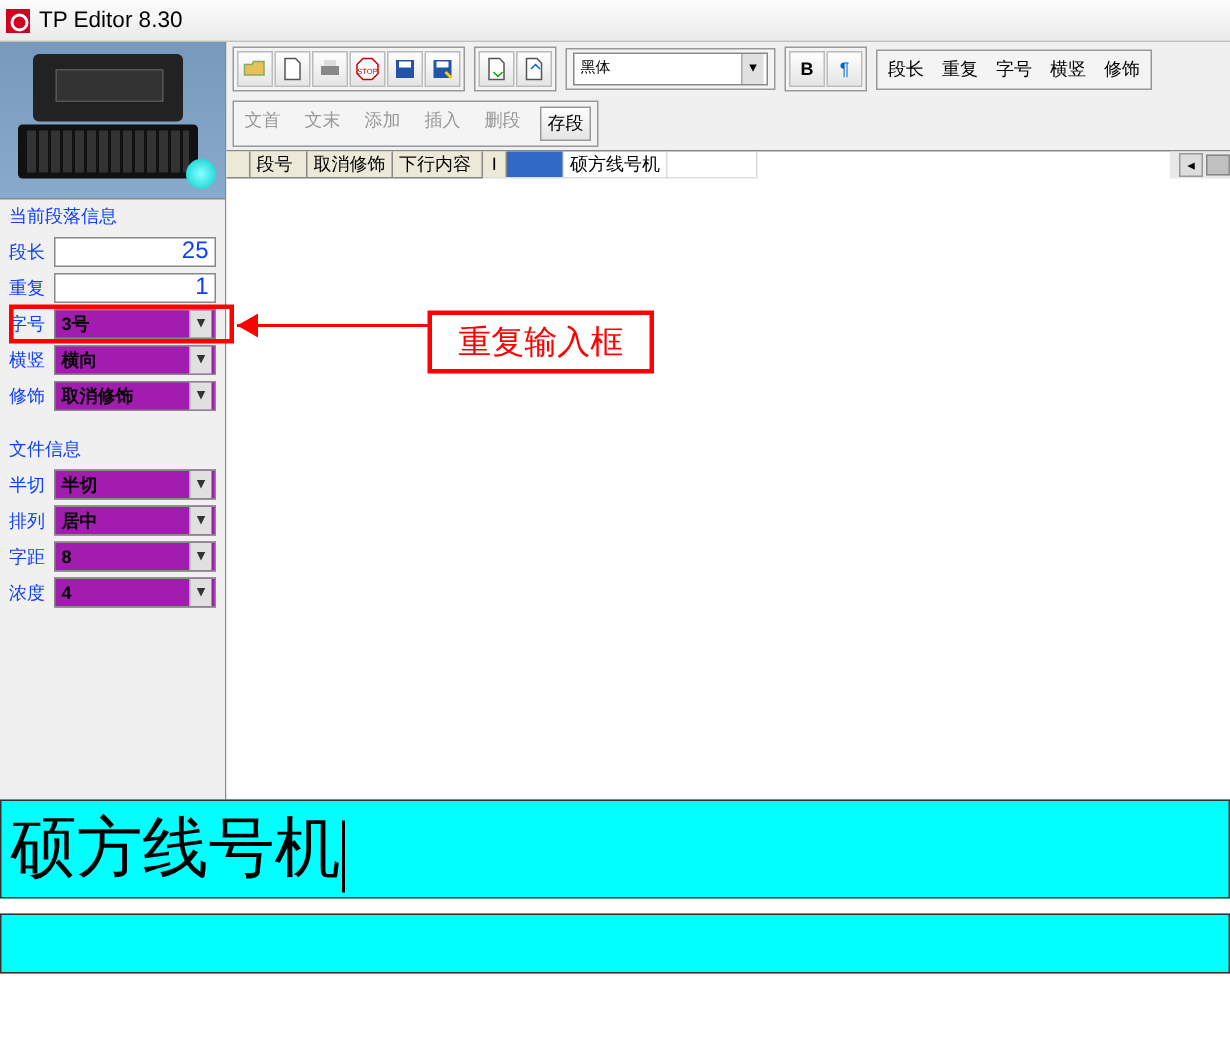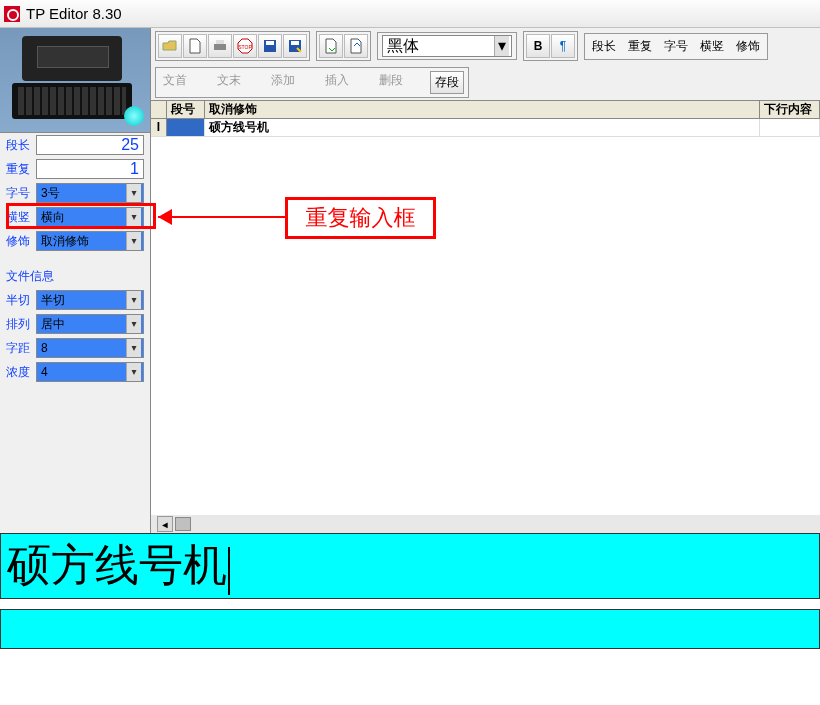--- a/index.html
+++ b/index.html
@@ -17,45 +17,45 @@
 .device-img .printer { position:absolute; left:22px; top:8px; width:100px; height:45px; background:#222; border-radius:4px;}
 .device-img .printer::before { content:""; position:absolute; left:15px; top:10px; width:70px; height:20px; background:#333; border:1px solid #555;}
 .device-img .kbd { position:absolute; left:12px; top:55px; width:120px; height:36px; background:#111; border-radius:3px;}
 .device-img .kbd::after{content:"";position:absolute;left:6px;top:4px;right:6px;bottom:4px;background:repeating-linear-gradient(90deg,#333 0 6px,#111 6px 8px),repeating-linear-gradient(0deg,#333 0 5px,#111 5px 7px);}
 .device-img .glow{position:absolute;right:6px;bottom:6px;width:20px;height:20px;border-radius:50%;background:radial-gradient(#8ff,#0cc);}
 
 .panel-heading { font-size: 12px; color: #1040ff; padding: 3px 6px; background:#f0f0f0;}
 .prop-row { display: flex; align-items: center; padding: 2px 6px; height: 24px; }
 .prop-row .lbl { width: 30px; font-size: 12px; color: #1040ff; }
 .prop-row .val-box { flex:1; height: 20px; border: 1px solid #888; background: #fff; font-size: 16px; padding: 0 4px; text-align: right; color: #1040ff; line-height:18px;}
-.prop-row .combo { flex:1; height: 20px; border: 1px solid #888; background: #3b82f6; font-size: 12px; padding: 0 14px 0 4px; position: relative; line-height:18px;}
+.prop-row .combo { flex:1; height: 20px; border: 1px solid #888; background: #a21caf; font-size: 12px; padding: 0 14px 0 4px; position: relative; line-height:18px;font-weight:bold;}
 .prop-row .combo .combo-text{font-size:12px;}
 .prop-row .combo::after { content:"▾"; position:absolute; right:2px; top:0; width:14px; text-align:center; font-size:10px; color:#333; background:#e0e0e0; border-left:1px solid #aaa; line-height:18px;}
 
 .highlight-box { position:absolute; left:6px; top:203px; width:150px; height:26px; border:3px solid #f00; pointer-events:none; z-index:50;}
-.callout { position:absolute; left:285px; top:197px; width:151px; height:42px; border:3px solid #f00; display:flex; align-items:center; justify-content:center; font-size:22px; color:#f00; z-index:50;}
+.callout { position:absolute; left:285px; top:207px; width:151px; height:42px; border:3px solid #f00; display:flex; align-items:center; justify-content:center; font-size:22px; color:#f00; z-index:50;}
 .arrow-line { position:absolute; left:158px; top:216px; width:128px; height:2px; background:#f00; z-index:49;}
 .arrow-head { position:absolute; left:158px; top:209px; width:0;height:0;border-top:8px solid transparent;border-bottom:8px solid transparent;border-right:14px solid #f00; z-index:49;}
 
 .right-panel { flex:1; display:flex; flex-direction:column; background:#f0f0f0; }
 
 .toolbar-row { height: 36px; display:flex; align-items:center; padding: 0 4px; gap:6px; }
 .tb-group { display:flex; border:1px solid #999; background:#f4f4f4; padding:2px; gap:1px;}
 .tb-btn { width:24px; height:24px; border:1px solid #bbb; background:linear-gradient(#fff,#e4e4e4); display:flex; align-items:center; justify-content:center; font-size:12px; cursor:pointer;}
-.tb-combo { height:22px; border:1px solid #888; background:#fff; font-size:16px; padding:0 18px 0 4px; min-width:130px; position:relative; line-height:20px;}
+.tb-combo { height:22px; border:1px solid #888; background:#fff; font-size:10px; padding:0 18px 0 4px; min-width:130px; position:relative; line-height:20px;}
 .tb-combo::after{content:"▾"; position:absolute; right:2px; top:0; width:14px; text-align:center; background:#e0e0e0; border-left:1px solid #aaa; line-height:20px;}
 .tb-txt { font-size:12px; padding:0 2px; cursor:pointer; border:1px solid transparent;}
 .tb-txt.disabled{color:#999;}
 .tb-txt.filled{background:linear-gradient(#fff,#e4e4e4);border:1px solid #999; padding:2px 4px;}
 
 .toolbar-row.second .tb-group{padding:3px 4px;}
 .chk{display:inline-flex;align-items:center;font-size:12px;gap:2px;}
 .chk .box{width:12px;height:12px;border:1px solid #666;display:inline-flex;align-items:center;justify-content:center;font-size:10px;}
 
-.grid-area { flex:1; background:#fff; border-top:1px solid #888; display:flex; flex-direction:column;font-weight:bold;}
+.grid-area { flex:1; background:#fff; border-top:1px solid #888; display:flex; }
 .grid-header { display:flex; height:18px; background:#ece9d8; border-bottom:1px solid #888;}
 .grid-header .cell{border-right:1px solid #888; font-size:12px; padding:0 4px; line-height:17px;}
 .grid-row { display:flex; height:18px; border-bottom:1px solid #ddd;}
 .grid-row .cell{border-right:1px solid #ddd; font-size:12px; padding:0 4px; line-height:17px;}
 .grid-row .rowhead{background:#ece9d8;border-right:1px solid #888;display:flex;align-items:center;justify-content:center;}
 
 .hscroll { height:18px; background:#e8e8e8; display:flex; align-items:center; padding-left:6px;}
 .hscroll .arrow{width:16px;height:16px;border:1px solid #999;background:#ddd;display:flex;align-items:center;justify-content:center;font-size:10px;}
 .hscroll .thumb{width:16px;height:14px;background:#c0c0c0;border:1px solid #888;margin-left:2px;}
 
@@ -78,20 +78,21 @@
 
 <div class="content">
 
   <div class="left-panel">
     <div class="device-img">
       <div class="printer"></div>
         <div class="kbd"></div>
         <div class="glow"></div>
     </div>
 
+    <div class="panel-heading">当前段落信息</div>
 
     <div class="prop-row">
       <div class="lbl">段长</div>
       <div class="val-box">25</div>
     </div>
     <div class="prop-row">
       <div class="lbl">重复</div>
       <div class="val-box">1</div>
     </div>
     <div class="prop-row">
@@ -192,21 +193,21 @@
       <div class="tb-group" style="padding:3px 4px;gap:6px">
         <span class="tb-txt">段长</span>
         <span class="tb-txt">重复</span>
         <span class="tb-txt">字号</span>
         <span class="tb-txt">横竖</span>
         <span class="tb-txt">修饰</span>
       </div>
     </div>
 
     <div class="toolbar-row second">
-      <div class="tb-group" style="gap:24px">
+      <div class="tb-group" style="gap:10px">
         <span class="tb-txt disabled">文首</span>
         <span class="tb-txt disabled">文末</span>
         <span class="tb-txt disabled">添加</span>
         <span class="tb-txt disabled">插入</span>
         <span class="tb-txt disabled">删段</span>
         <span class="tb-txt filled">存段</span>
       </div>
       <div style="width:60px"></div>
     </div>
 

